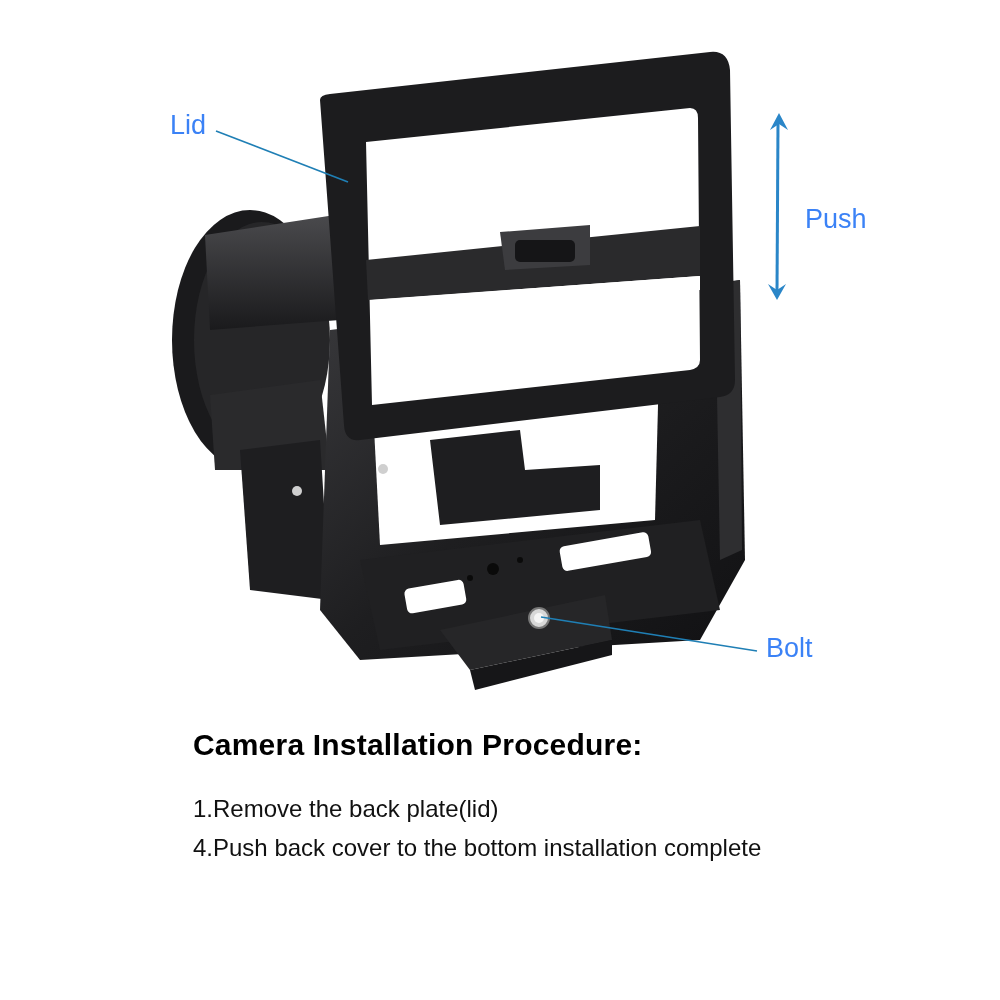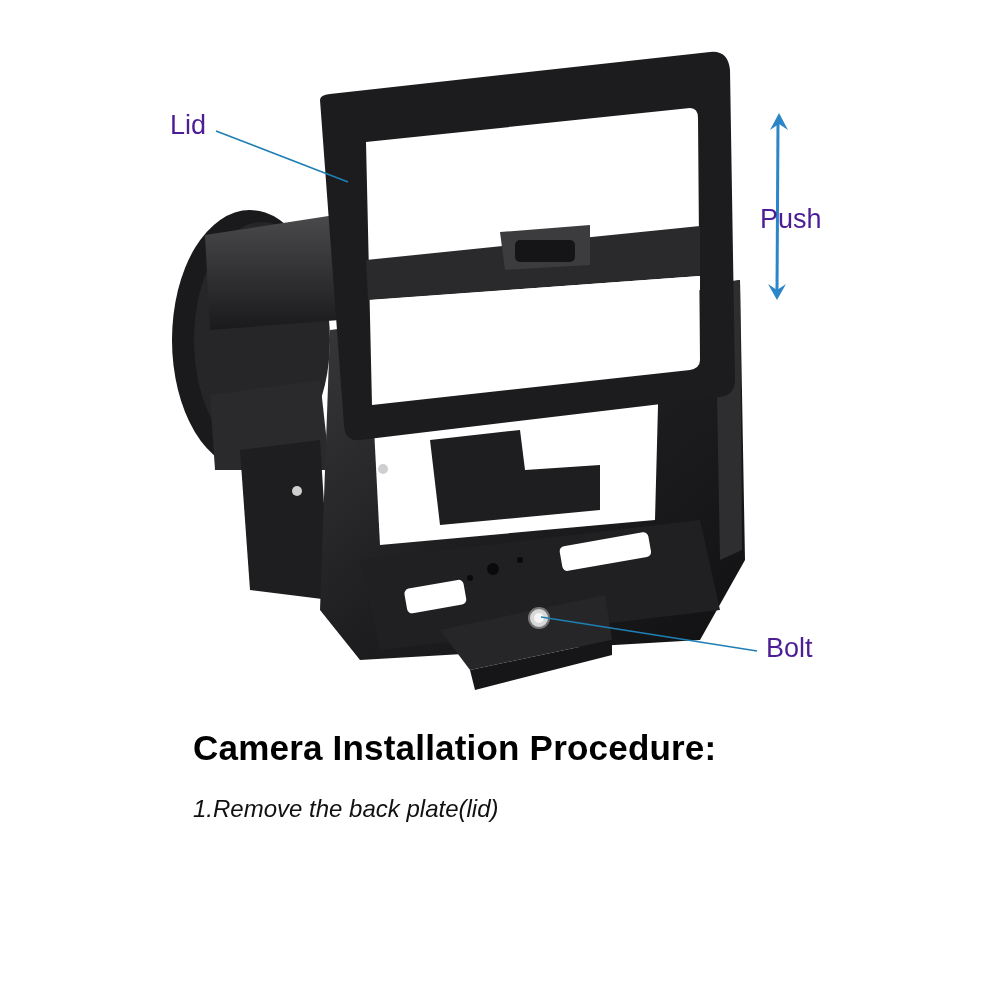--- a/index.html
+++ b/index.html
@@ -1,21 +1,21 @@
 <!DOCTYPE html>
 <html><head>
 <meta charset="utf-8">
 <style>
   html,body{margin:0;padding:0;background:#ffffff;}
   body{width:1000px;height:1000px;position:relative;overflow:hidden;font-family:"Liberation Sans",sans-serif;color:#000;}
   .product{position:absolute;left:0;top:0;width:1000px;height:720px;}
-  .label{position:absolute;font-size:27px;color:#4c1d95;font-family:"Liberation Sans",sans-serif;}
-  .title{position:absolute;left:193px;top:728px;font-size:35px;font-weight:bold;font-family:"Liberation Sans",sans-serif;letter-spacing:0.2px;}
+  .label{position:absolute;font-size:27px;color:#3b82f6;font-family:"Liberation Sans",sans-serif;}
+  .title{position:absolute;left:193px;top:728px;font-size:30px;font-weight:bold;font-family:"Liberation Sans",sans-serif;letter-spacing:0.2px;}
   .steps{position:absolute;left:193px;top:790px;margin:0;padding:0;list-style:none;}
-  .steps li{font-size:24px;line-height:38.5px;height:38.5px;white-space:nowrap;color:#111;font-style:italic;}
+  .steps li{font-size:24px;line-height:38.5px;height:38.5px;white-space:nowrap;color:#111;}
 </style>
 </head>
 <body>
 
 <svg class="product" viewBox="0 0 1000 720" xmlns="http://www.w3.org/2000/svg">
   <defs>
     <linearGradient id="metal" x1="0" y1="0" x2="1" y2="1">
       <stop offset="0" stop-color="#3a3a3d"></stop>
       <stop offset="0.5" stop-color="#1e1e20"></stop>
       <stop offset="1" stop-color="#111113"></stop>
@@ -79,20 +79,21 @@
   <line x1="541" y1="617" x2="757" y2="651" stroke="#1f7fb5" stroke-width="1.6"></line>
 
   <g>
     <line x1="778" y1="122" x2="777" y2="292" stroke="#2a86c8" stroke-width="3"></line>
     <path d="M770 130 L779 113 L788 130 L779 124 Z" fill="#2a86c8"></path>
     <path d="M768 284 L777 300 L786 284 L777 290 Z" fill="#2a86c8"></path>
   </g>
 </svg>
 
 <div class="label" style="left:170px;top:110px;">Lid</div>
-<div class="label" style="left:760px;top:204px;">Push</div>
+<div class="label" style="left:805px;top:204px;">Push</div>
 <div class="label" style="left:766px;top:633px;">Bolt</div>
 
 <div class="title">Camera Installation Procedure:</div>
 
 <ul class="steps">
   <li>1.Remove the back plate(lid)</li>
+  <li>4.Push back cover to the bottom installation complete</li>
 </ul>
 
 </body></html>

